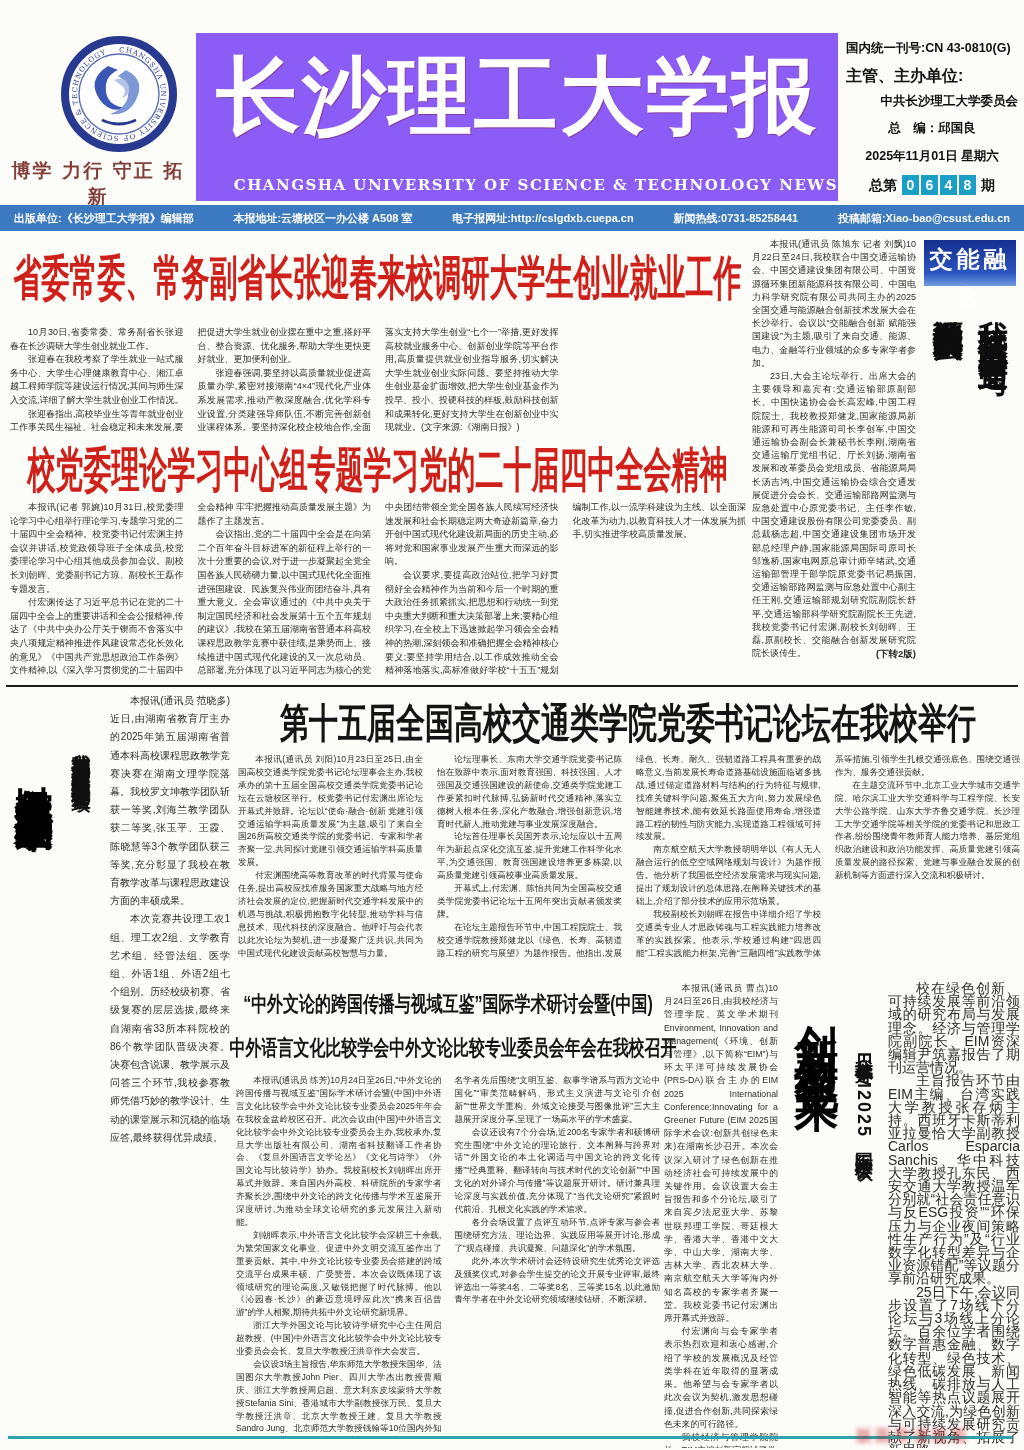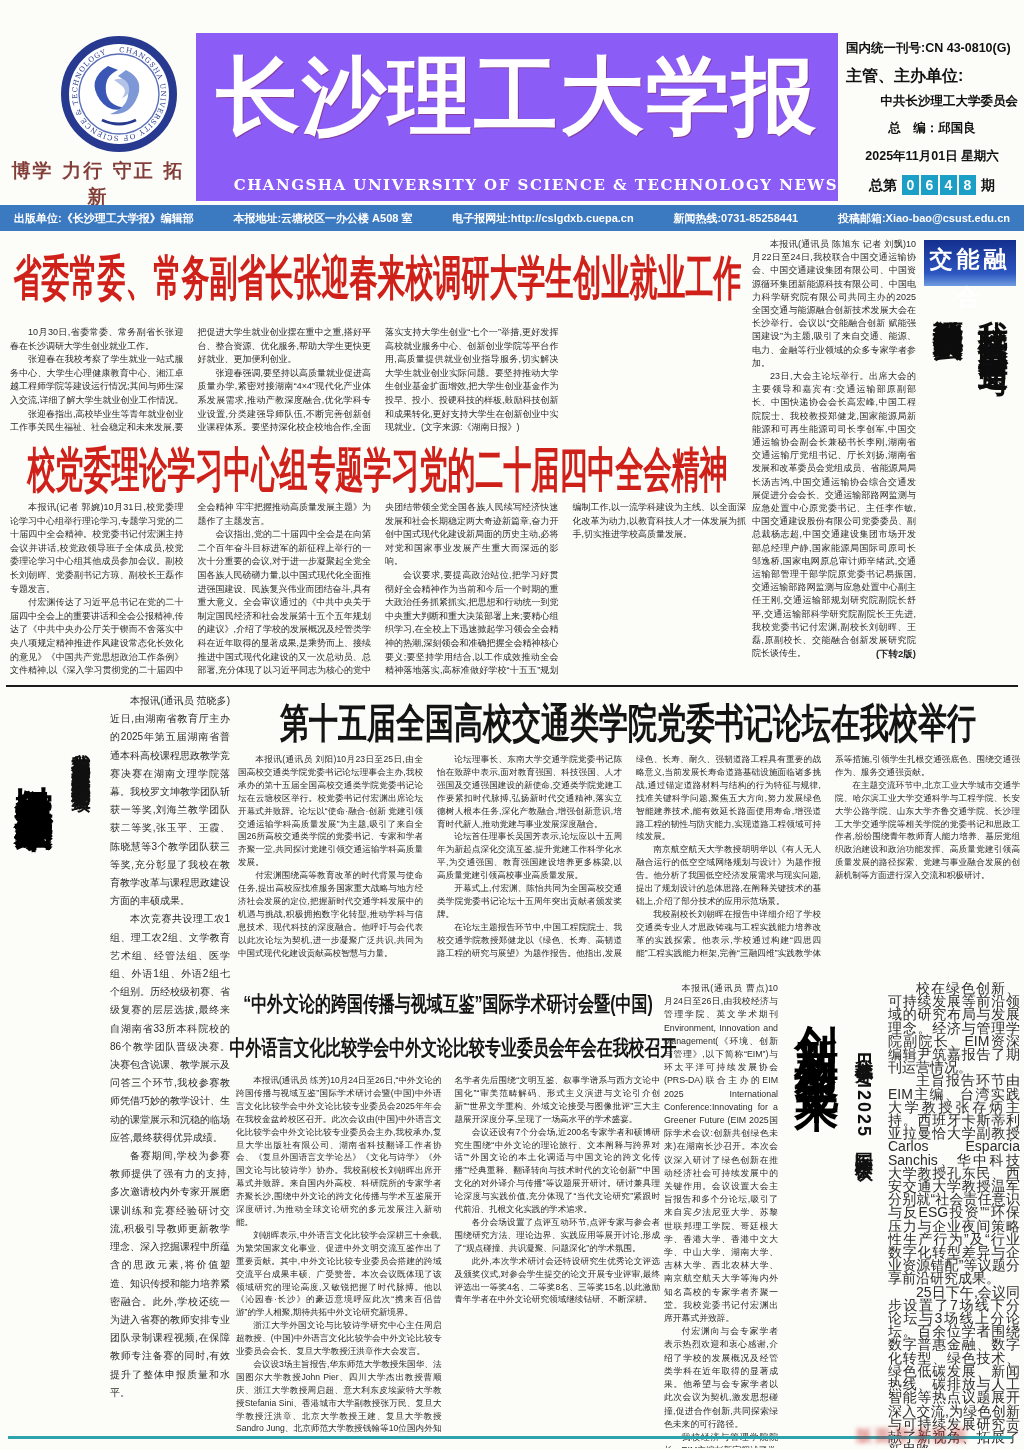--- a/index.html
+++ b/index.html
@@ -154,21 +154,21 @@
   <p>10月30日,省委常委、常务副省长张迎春在长沙调研大学生创业就业工作。</p>
   <p>张迎春在我校考察了学生就业一站式服务中心、大学生心理健康教育中心、湘江卓越工程师学院等建设运行情况;其间与师生深入交流,详细了解大学生就业创业工作情况。</p>
   <p>张迎春指出,高校毕业生等青年就业创业工作事关民生福祉、社会稳定和未来发展,要把促进大学生就业创业摆在重中之重,搭好平台、整合资源、优化服务,帮助大学生更快更好就业、更加便利创业。</p>
   <p>张迎春强调,要坚持以高质量就业促进高质量办学,紧密对接湖南“4×4”现代化产业体系发展需求,推动产教深度融合,优化学科专业设置,分类建强导师队伍,不断完善创新创业课程体系。要坚持深化校企校地合作,全面落实支持大学生创业“七个一”举措,更好发挥高校就业服务中心、创新创业学院等平台作用,高质量提供就业创业指导服务,切实解决大学生就业创业实际问题。要坚持推动大学生创业基金扩面增效,把大学生创业基金作为投早、投小、投硬科技的样板,鼓励科技创新和成果转化,更好支持大学生在创新创业中实现就业。(文字来源:《湖南日报》)</p>
 </div>
 
 <div class="abs red-headline" style="left:10px; top:438px; width:735px;">校党委理论学习中心组专题学习党的二十届四中全会精神</div>
 <div class="abs cols c4 b1" style="left:10px; top:501px; width:736px; height:178px;">
   <p>本报讯(记者 郭婉)10月31日,校党委理论学习中心组举行理论学习,专题学习党的二十届四中全会精神。校党委书记付宏渊主持会议并讲话,校党政领导班子全体成员,校党委理论学习中心组其他成员参加会议。副校长刘朝晖、党委副书记方琼、副校长王磊作专题发言。</p>
   <p>付宏渊传达了习近平总书记在党的二十届四中全会上的重要讲话和全会公报精神,传达了《中共中央办公厅关于锲而不舍落实中央八项规定精神推进作风建设常态化长效化的意见》《中国共产党思想政治工作条例》文件精神,以《深入学习贯彻党的二十届四中全会精神 牢牢把握推动高质量发展主题》为题作了主题发言。</p>
-  <p>会议指出,党的二十届四中全会是在向第二个百年奋斗目标进军的新征程上举行的一次十分重要的会议,对于进一步凝聚起全党全国各族人民磅礴力量,以中国式现代化全面推进强国建设、民族复兴伟业而团结奋斗,具有重大意义。全会审议通过的《中共中央关于制定国民经济和社会发展第十五个五年规划的建议》,介绍了学校的发展概况及经管类学科在近年取得的显著成果,是乘势而上、接续推进中国式现代化建设的又一次总动员、总部署,充分体现了以习近平同志为核心的党中央团结带领全党全国各族人民续写经济快速发展和社会长期稳定两大奇迹新篇章,奋力开创中国式现代化建设新局面的历史主动,必将对党和国家事业发展产生重大而深远的影响。</p>
+  <p>会议指出,党的二十届四中全会是在向第二个百年奋斗目标进军的新征程上举行的一次十分重要的会议,对于进一步凝聚起全党全国各族人民磅礴力量,以中国式现代化全面推进强国建设、民族复兴伟业而团结奋斗,具有重大意义。全会审议通过的《中共中央关于制定国民经济和社会发展第十五个五年规划的建议》,我校在第五届湖南省普通本科高校课程思政教学竞赛中获佳绩,是乘势而上、接续推进中国式现代化建设的又一次总动员、总部署,充分体现了以习近平同志为核心的党中央团结带领全党全国各族人民续写经济快速发展和社会长期稳定两大奇迹新篇章,奋力开创中国式现代化建设新局面的历史主动,必将对党和国家事业发展产生重大而深远的影响。</p>
   <p>会议要求,要提高政治站位,把学习好贯彻好全会精神作为当前和今后一个时期的重大政治任务抓紧抓实,把思想和行动统一到党中央重大判断和重大决策部署上来;要精心组织学习,在全校上下迅速掀起学习领会全会精神的热潮,深刻领会和准确把握全会精神核心要义;要坚持学用结合,以工作成效推动全会精神落地落实,高标准做好学校“十五五”规划编制工作,以一流学科建设为主线、以全面深化改革为动力,以教育科技人才一体发展为抓手,切实推进学校高质量发展。</p>
 </div>
 
 <div class="abs" style="left:752px; top:238px; width:266px; height:450px;">
   <div class="abs plaincol" style="left:0; top:0; width:164px; height:426px; font-size:9px; line-height:13.2px;">
     <p>本报讯(通讯员 陈旭东 记者 刘飘)10月22日至24日,我校联合中国交通运输协会、中国交通建设集团有限公司、中国资源循环集团新能源科技有限公司、中国电力科学研究院有限公司共同主办的2025全国交通与能源融合创新技术发展大会在长沙举行。会议以“交能融合创新 赋能强国建设”为主题,吸引了来自交通、能源、电力、金融等行业领域的众多专家学者参加。</p>
     <p>23日,大会主论坛举行。出席大会的主要领导和嘉宾有:交通运输部原副部长、中国快递协会会长高宏峰,中国工程院院士、我校教授郑健龙,国家能源局新能源和可再生能源司司长李创军,中国交通运输协会副会长兼秘书长李刚,湖南省交通运输厅党组书记、厅长刘扬,湖南省发展和改革委员会党组成员、省能源局局长汤吉鸿,中国交通运输协会综合交通发展促进分会会长、交通运输部路网监测与应急处置中心原党委书记、主任李作敏,中国交通建设股份有限公司党委委员、副总裁杨志超,中国交通建设集团市场开发部总经理户静,国家能源局国际司原司长邹逸桥,国家电网原总审计师辛绪武,交通运输部管理干部学院原党委书记易振国,交通运输部路网监测与应急处置中心副主任王刚,交通运输部规划研究院副院长舒平,交通运输部科学研究院副院长王先进,我校党委书记付宏渊,副校长刘朝晖、王磊,原副校长、交能融合创新发展研究院院长谈传生。</p>
   </div>
   <div class="abs turn-note" style="right:102px; top:410px;">(下转2版)</div>
   <div class="abs badge">
@@ -183,21 +183,20 @@
 <div class="abs rule-h" style="left:6px; top:685px; width:1012px; height:2px;"></div>
 
 <div class="abs" style="left:6px; top:692px; width:224px; height:754px;">
   <div class="abs lv-title" style="left:2px; top:64px; height:648px;">
     <span>以赛促建显成效</span><span class="t-gap">课程思政建设结硕果</span>
   </div>
   <div class="abs lv-sub" style="left:62px; top:46px; height:608px;">我校在第五届湖南省普通本科高校课程思政教学竞赛中获佳绩</div>
   <div class="abs plaincol" style="left:104px; top:0; width:120px; height:750px; font-size:10px; line-height:18.2px;">
     <p>本报讯(通讯员 范晓多)近日,由湖南省教育厅主办的2025年第五届湖南省普通本科高校课程思政教学竞赛决赛在湖南文理学院落幕。我校罗文坤教学团队斩获一等奖,刘海兰教学团队获二等奖,张玉平、王霞、陈晓慧等3个教学团队获三等奖,充分彰显了我校在教育教学改革与课程思政建设方面的丰硕成果。</p>
     <p>本次竞赛共设理工农1组、理工农2组、文学教育艺术组、经管法组、医学组、外语1组、外语2组七个组别。历经校级初赛、省级复赛的层层选拔,最终来自湖南省33所本科院校的86个教学团队晋级决赛。决赛包含说课、教学展示及问答三个环节,我校参赛教师凭借巧妙的教学设计、生动的课堂展示和沉稳的临场应答,最终获得优异成绩。</p>
-    <p>备赛期间,学校为参赛教师提供了强有力的支持,多次邀请校内外专家开展磨课训练和竞赛经验研讨交流,积极引导教师更新教学理念、深入挖掘课程中所蕴含的思政元素,将价值塑造、知识传授和能力培养紧密融合。此外,学校还统一为进入省赛的教师安排专业团队录制课程视频,在保障教师专注备赛的同时,有效提升了整体申报质量和水平。</p>
   </div>
 </div>
 
 <div class="abs black-headline" style="left:238px; top:696px; width:780px;">第十五届全国高校交通类学院党委书记论坛在我校举行</div>
 <div class="abs cols c4 b2" style="left:238px; top:753px; width:782px; height:211px;">
   <p>本报讯(通讯员 刘阳)10月23日至25日,由全国高校交通类学院党委书记论坛理事会主办,我校承办的第十五届全国高校交通类学院党委书记论坛在云塘校区举行。校党委书记付宏渊出席论坛开幕式并致辞。论坛以“使命·融合·创新 党建引领交通运输学科高质量发展”为主题,吸引了来自全国26所高校交通类学院的党委书记、专家和学者齐聚一堂,共同探讨党建引领交通运输学科高质量发展。</p>
   <p>付宏渊围绕高等教育改革的时代背景与使命任务,提出高校应找准服务国家重大战略与地方经济社会发展的定位,把握新时代交通学科发展中的机遇与挑战,积极拥抱数字化转型,推动学科与信息技术、现代科技的深度融合。他呼吁与会代表以此次论坛为契机,进一步凝聚广泛共识,共同为中国式现代化建设贡献高校智慧与力量。</p>
   <p>论坛理事长、东南大学交通学院党委书记陈怡在致辞中表示,面对教育强国、科技强国、人才强国及交通强国建设的新使命,交通类学院党建工作要紧扣时代脉搏,弘扬新时代交通精神,落实立德树人根本任务,深化产教融合,增强创新意识,培育时代新人,推动党建与事业发展深度融合。</p>
   <p>论坛首任理事长吴国芳表示,论坛应以十五周年为新起点深化交流互鉴,提升党建工作科学化水平,为交通强国、教育强国建设培养更多栋梁,以高质量党建引领高校事业高质量发展。</p>
   <p>开幕式上,付宏渊、陈怡共同为全国高校交通类学院党委书记论坛十五周年突出贡献者颁发奖牌。</p>

